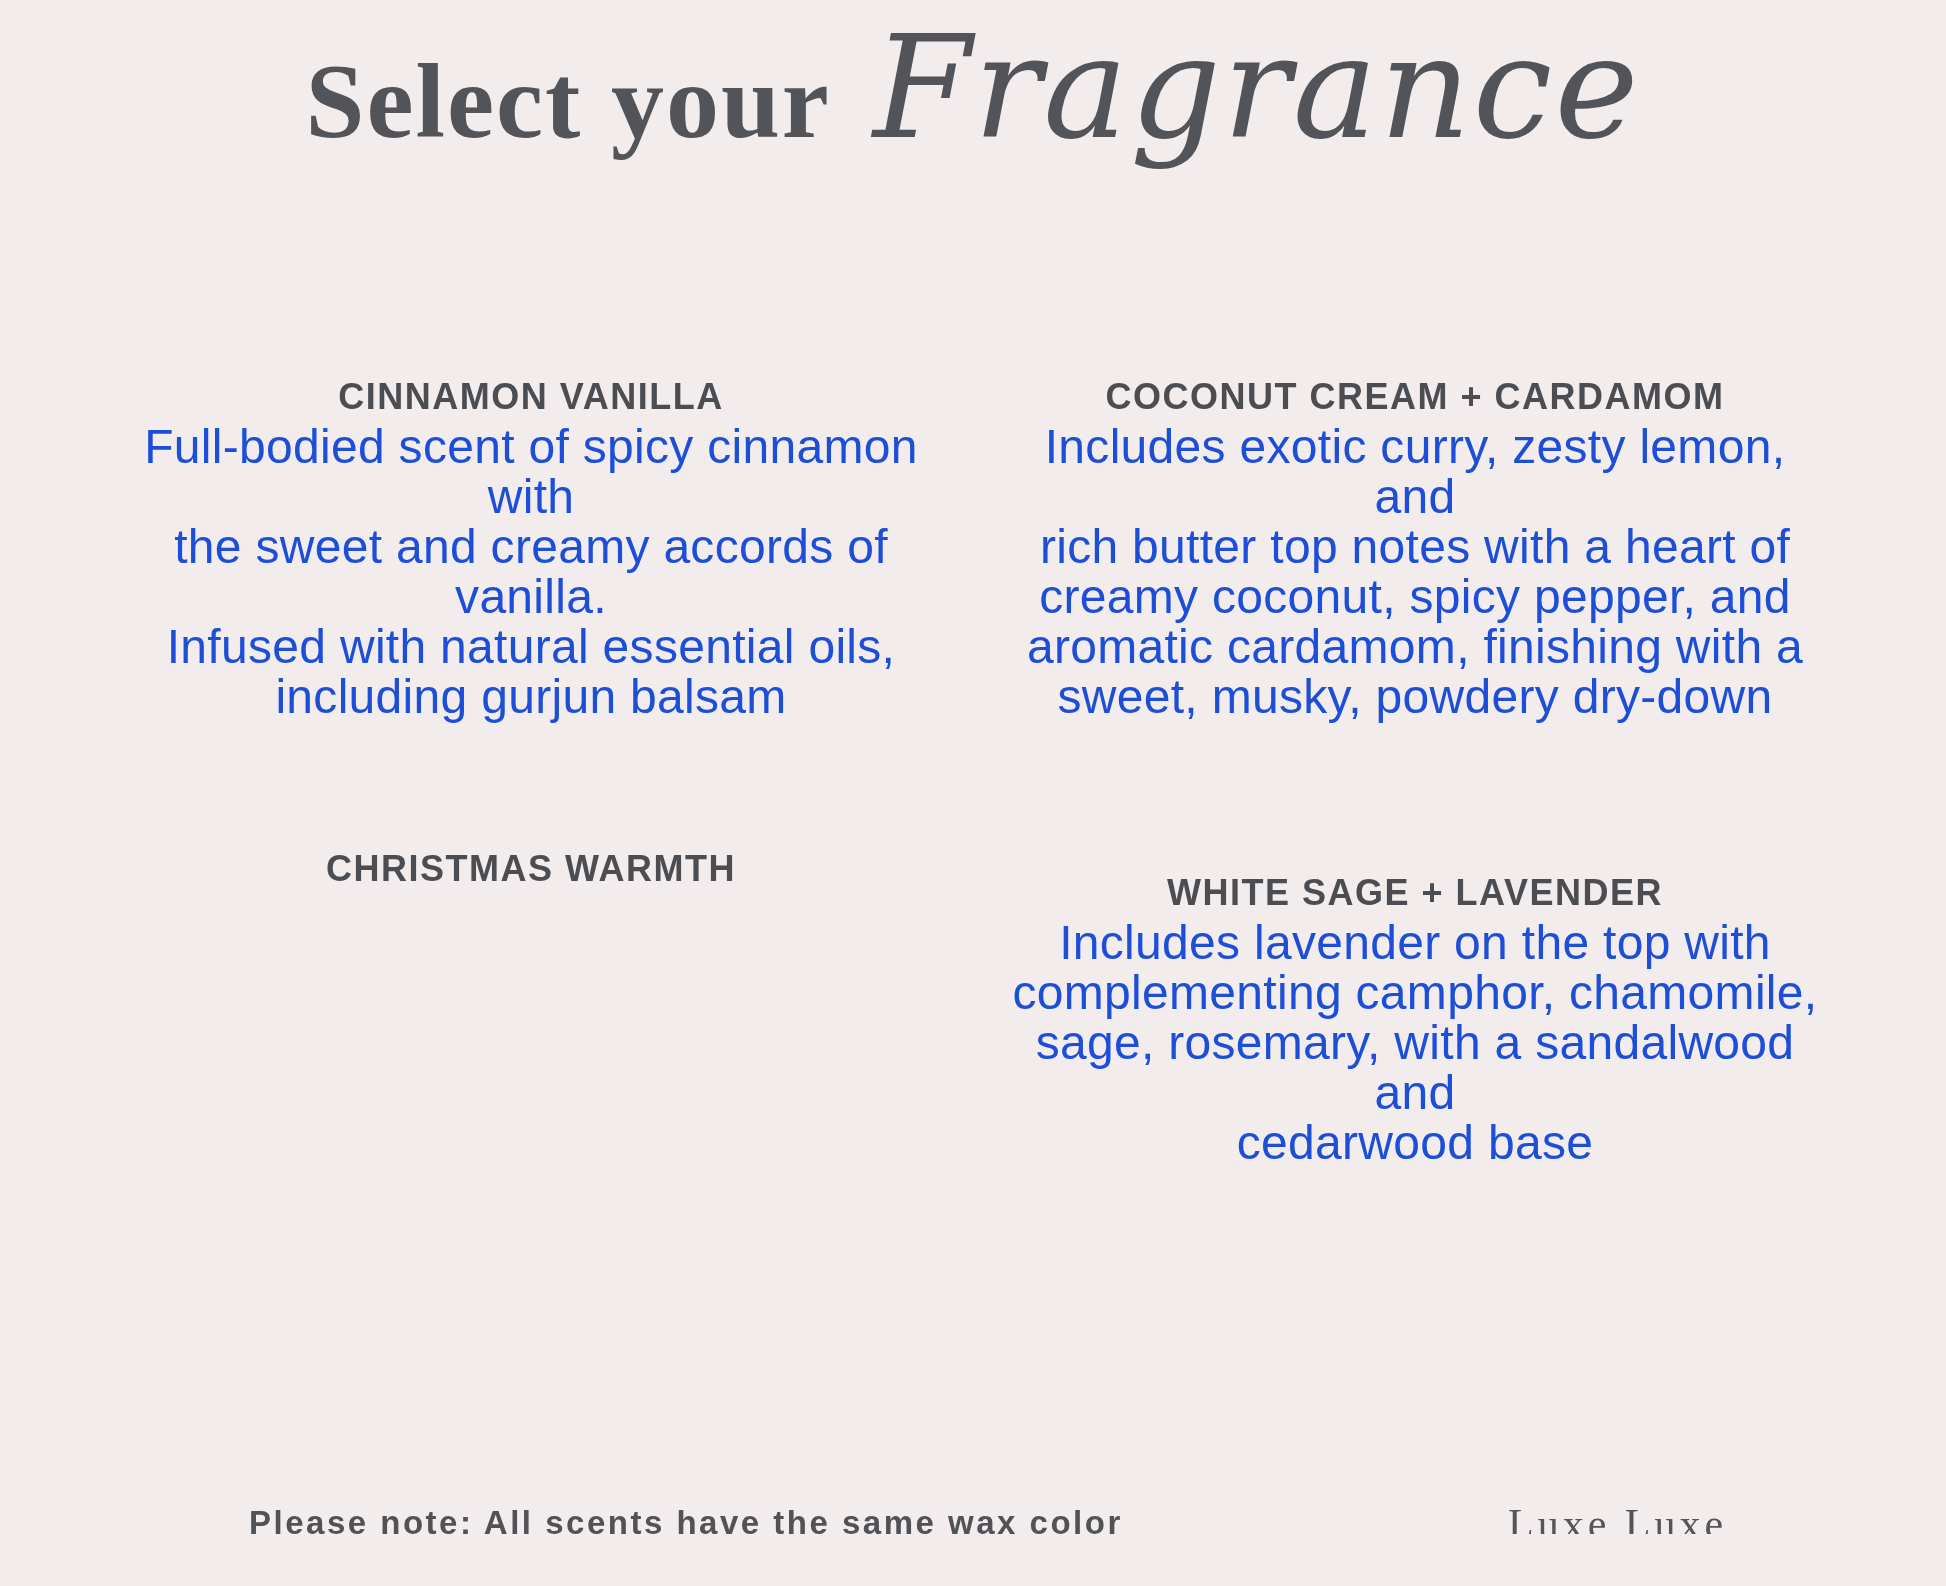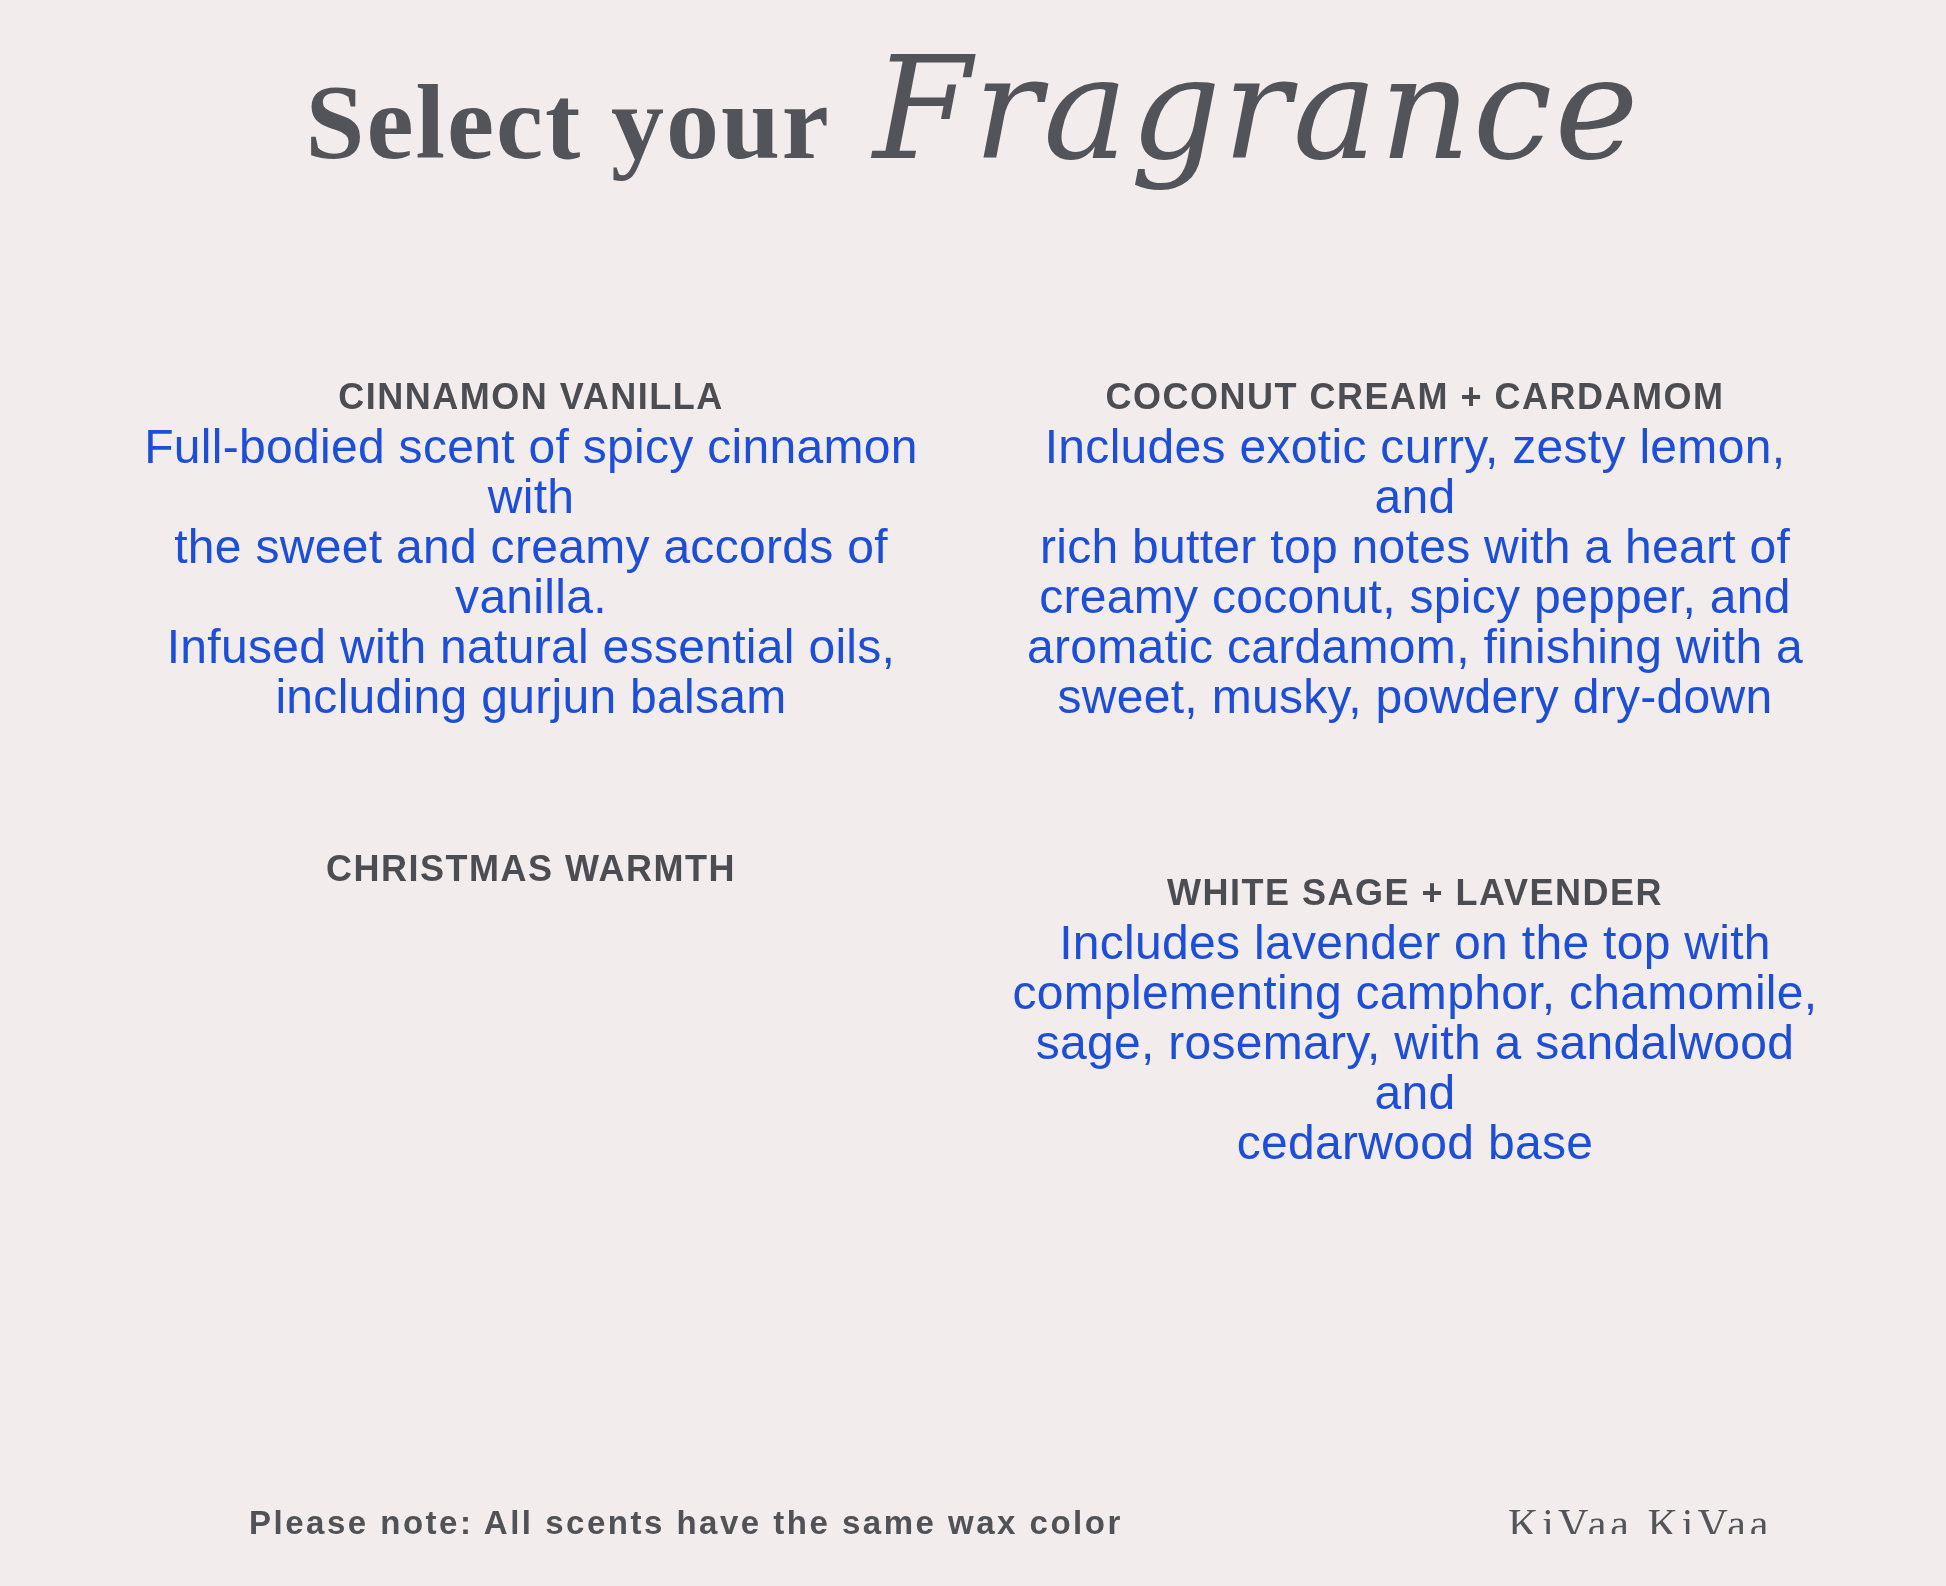--- a/index.html
+++ b/index.html
@@ -37,21 +37,20 @@
     line-height: 160px;
   }
   .title-script {
     font-family: "DejaVu Serif", serif;
     font-style: italic;
     font-weight: normal;
     font-size: 142px;
     letter-spacing: 2px;
     color: #53545a;
     line-height: 160px;
-    margin-top: 21px;
   }
 
   
   .card {
     position: absolute;
     width: 820px;
     text-align: center;
   }
   .card-1 { left: 121px; top: 372px; }
   .card-2 { left: 1005px; top: 372px; }
@@ -129,15 +128,15 @@
   <div class="card card-4">
     <div class="card-name">WHITE SAGE + LAVENDER</div>
     <div class="card-desc">Includes lavender on the top with
 complementing camphor, chamomile,
 sage, rosemary, with a sandalwood and
 cedarwood base</div>
   </div>
 
   <div class="wax-note">Please note: All scents have the same wax color</div>
 
-  <div class="brand">KiVaa KiVaa</div>
+  <div class="brand">Luxe Luxe</div>
 
 </div>
 
 </body></html>

